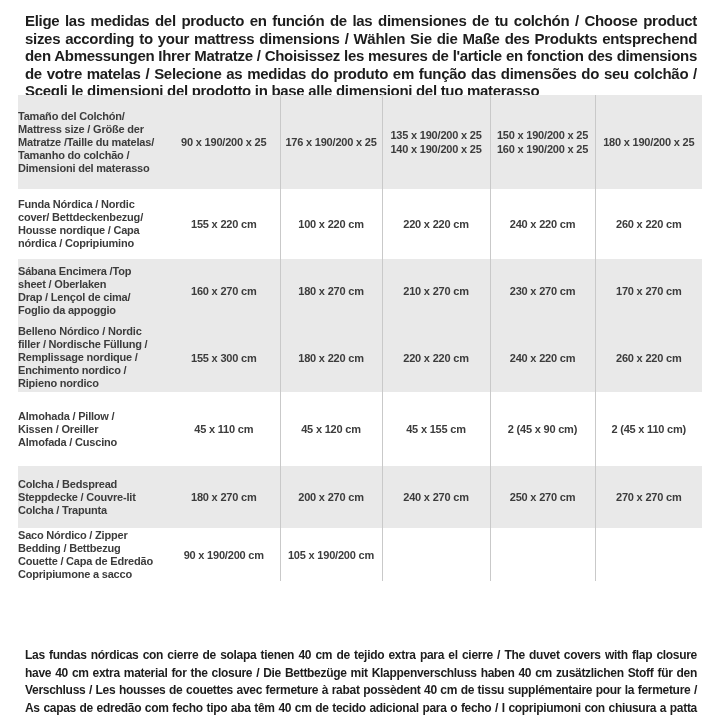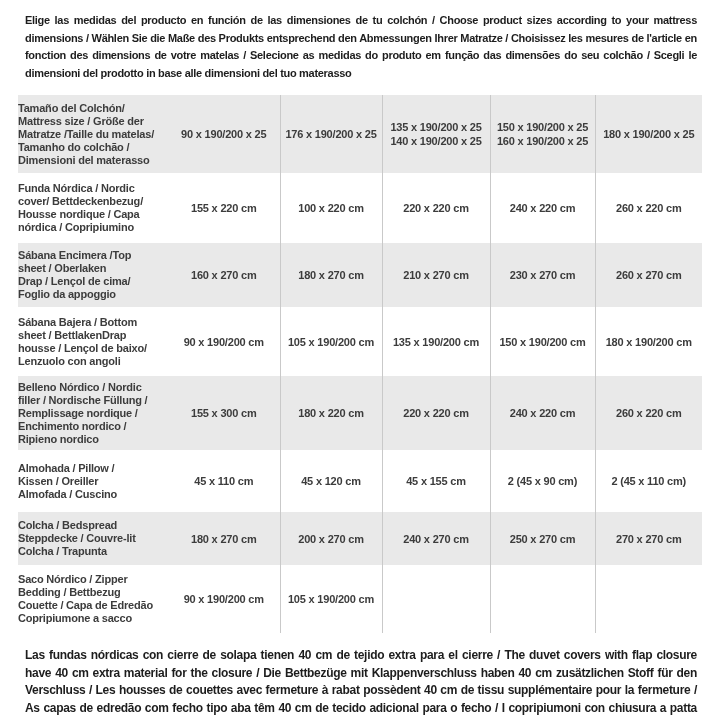--- a/index.html
+++ b/index.html
@@ -15,21 +15,21 @@
     width: 720px;
     height: 720px;
     position: relative;
     box-sizing: border-box;
   }
   .intro {
     position: absolute;
     top: 12px;
     left: 25px;
     width: 672px;
-    font-size: 11px;
+    font-size: 15px;
     font-weight: 700;
     line-height: 17.5px;
     letter-spacing: -0.3px;
     color: #1d1d1d;
     text-align: justify;
     white-space: normal;
   }
   table.size-table {
     position: absolute;
     top: 95px;
@@ -53,21 +53,21 @@
     text-align: left;
   }
   td.value-cell {
     text-align: center;
     line-height: 14px;
   }
   td.value-cell + td.value-cell {
     border-left: 1px solid #c9c9c9;
   }
   tr.shaded { background: #e9e9e9; }
-  tr:nth-child(1) { height: 78px; }
+  tr:nth-child(1) { height: 94px; }
   tr:nth-child(2) { height: 70px; }
   tr:nth-child(3) { height: 64px; }
   tr:nth-child(4) { height: 69px; }
   tr:nth-child(5) { height: 74px; }
   tr:nth-child(6) { height: 62px; }
   tr:nth-child(7) { height: 53px; }
   tr:nth-child(8) { height: 68px; }
   .footnote {
     position: absolute;
     top: 647px;
@@ -125,32 +125,21 @@
     </tr>
         <tr class="shaded">
       <td class="label-cell">Sábana Encimera /Top
 sheet / Oberlaken
 Drap / Lençol de cima/
 Foglio da appoggio</td>
       <td class="value-cell">160 x 270 cm</td>
       <td class="value-cell">180 x 270 cm</td>
       <td class="value-cell">210 x 270 cm</td>
       <td class="value-cell">230 x 270 cm</td>
-      <td class="value-cell">260 x 270 cm</td>
-    </tr>
-        <tr>
-      <td class="label-cell">Sábana Bajera / Bottom
-sheet / BettlakenDrap
-housse / Lençol de baixo/
-Lenzuolo con angoli</td>
-      <td class="value-cell">90 x 190/200 cm</td>
-      <td class="value-cell">105 x 190/200 cm</td>
-      <td class="value-cell">135 x 190/200 cm</td>
-      <td class="value-cell">150 x 190/200 cm</td>
-      <td class="value-cell">180 x 190/200 cm</td>
+      <td class="value-cell">170 x 270 cm</td>
     </tr>
         <tr class="shaded">
       <td class="label-cell">Belleno Nórdico / Nordic
 filler / Nordische Füllung /
 Remplissage nordique /
 Enchimento nordico /
 Ripieno nordico</td>
       <td class="value-cell">155 x 300 cm</td>
       <td class="value-cell">180 x 220 cm</td>
       <td class="value-cell">220 x 220 cm</td>

